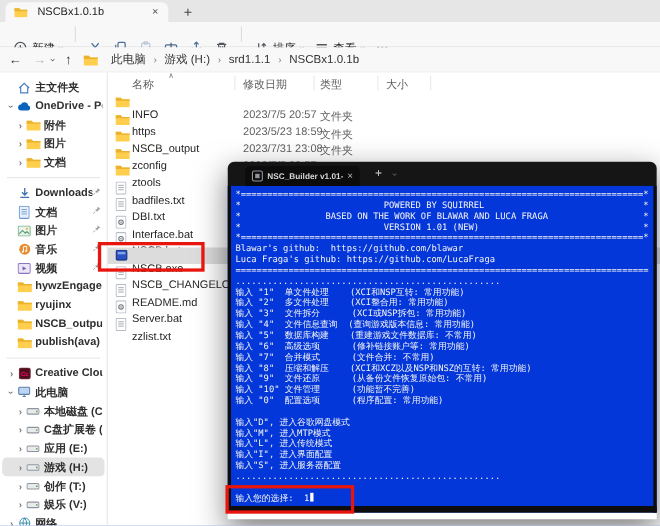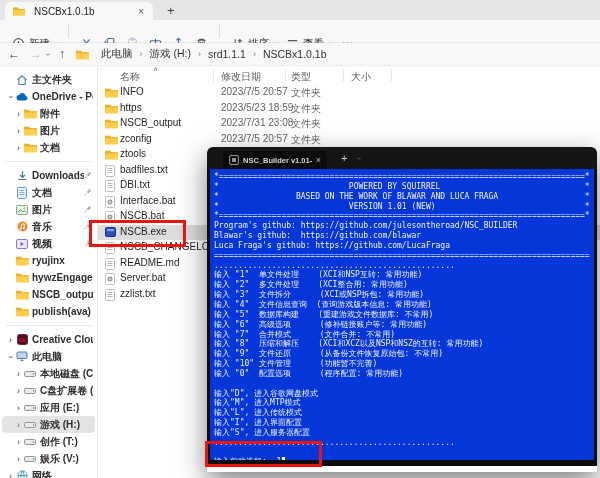--- a/index.html
+++ b/index.html
@@ -44,21 +44,21 @@
   .sdiv{height:1px;background:#e7e7e7;margin:5px 6px;}
   .ind1{padding-left:12px;}
   
   .files{position:relative;flex:1;}
   .fheader{position:relative;height:19px;font-size:10px;color:#5d5d5d;}
   .fh{position:absolute;top:4px;}
   .fsort{position:absolute;top:-1px;font-size:7px;color:#777;}
   .fhsep{position:absolute;top:3px;width:1px;height:13px;background:#e8e8e8;}
   .frow{position:relative;height:15.5px;font-size:10px;color:#201f1e;}
   .frow.sel{background:#dcdcdc;}
-  .fcell{position:absolute;top:1px;white-space:nowrap;}
+  .fcell{position:absolute;top:14px;white-space:nowrap;}
   .fname{left:22px;}
   .ficon{position:absolute;left:7px;top:2px;}
   .fdate{left:123px;color:#616161;}
   .ftype{left:193px;color:#616161;}
   
   .terminal{position:absolute;left:207px;top:147px;width:390px;height:325px;z-index:20;
     box-shadow:0 10px 28px rgba(0,0,0,.5);border-radius:6px 6px 0 0;}
   .ttitle{height:22px;background:#151515;border-radius:6px 6px 0 0;display:flex;align-items:center;padding:0 4px;}
   .ttab{display:flex;align-items:center;gap:4px;background:#0c0c0c;border-radius:4px 4px 0 0;height:18px;
     margin-top:4px;margin-left:12px;padding:0 6px;width:104px;}
@@ -334,31 +334,31 @@
               </svg></span>
           </div>
           <div class="sitem">
             <span class="sexp"></span>
             <span class="sic">
               <svg width="13" height="11" viewBox="0 0 14 11">
                 <path d="M0 1.5h5.2l1.4 1.6H14V11H0z" fill="#ffce4d"></path>
                 <path d="M0 1.5h5.2l1.4 1.6H14v1.4H0z" fill="#eab32e"></path>
               </svg>
             </span>
-            <span class="slbl">ryujinx</span>
+            <span class="slbl">hywzEngage</span>
           </div>
           <div class="sitem">
             <span class="sexp"></span>
             <span class="sic">
               <svg width="13" height="11" viewBox="0 0 14 11">
                 <path d="M0 1.5h5.2l1.4 1.6H14V11H0z" fill="#ffce4d"></path>
                 <path d="M0 1.5h5.2l1.4 1.6H14v1.4H0z" fill="#eab32e"></path>
               </svg>
             </span>
-            <span class="slbl">hywzEngage</span>
+            <span class="slbl">ryujinx</span>
           </div>
           <div class="sitem">
             <span class="sexp"></span>
             <span class="sic">
               <svg width="13" height="11" viewBox="0 0 14 11">
                 <path d="M0 1.5h5.2l1.4 1.6H14V11H0z" fill="#ffce4d"></path>
                 <path d="M0 1.5h5.2l1.4 1.6H14v1.4H0z" fill="#eab32e"></path>
               </svg>
             </span>
             <span class="slbl">NSCB_output</span>
@@ -601,21 +601,20 @@
       </div>
       <span class="tplus">+</span>
       <span class="tdrop"><span class="chev">›</span></span>
     </div>
     <div class="tbody" id="tbody" style="background: rgb(4, 55, 218);">
         <div class="tline">*============================================================================*</div>
         <div class="tline">*                           POWERED BY SQUIRREL                              *</div>
         <div class="tline">*                BASED ON THE WORK OF BLAWAR AND LUCA FRAGA                  *</div>
         <div class="tline">*                           VERSION 1.01 (NEW)                               *</div>
         <div class="tline">*============================================================================*</div>
-        <div class="tline">Program's github: https://github.com/julesontheroad/NSC_BUILDER</div>
         <div class="tline">Blawar's github:  https://github.com/blawar</div>
         <div class="tline">Luca Fraga's github: https://github.com/LucaFraga</div>
         <div class="tline">==============================================================================</div>
         <div class="tline">..................................................</div>
         <div class="tline">输入 "1"  单文件处理    (XCI和NSP互转: 常用功能)</div>
         <div class="tline">输入 "2"  多文件处理    (XCI整合用: 常用功能)</div>
         <div class="tline">输入 "3"  文件拆分      (XCI或NSP拆包: 常用功能)</div>
         <div class="tline">输入 "4"  文件信息查询  (查询游戏版本信息: 常用功能)</div>
         <div class="tline">输入 "5"  数据库构建    (重建游戏文件数据库: 不常用)</div>
         <div class="tline">输入 "6"  高级选项      (修补链接账户等: 常用功能)</div>

